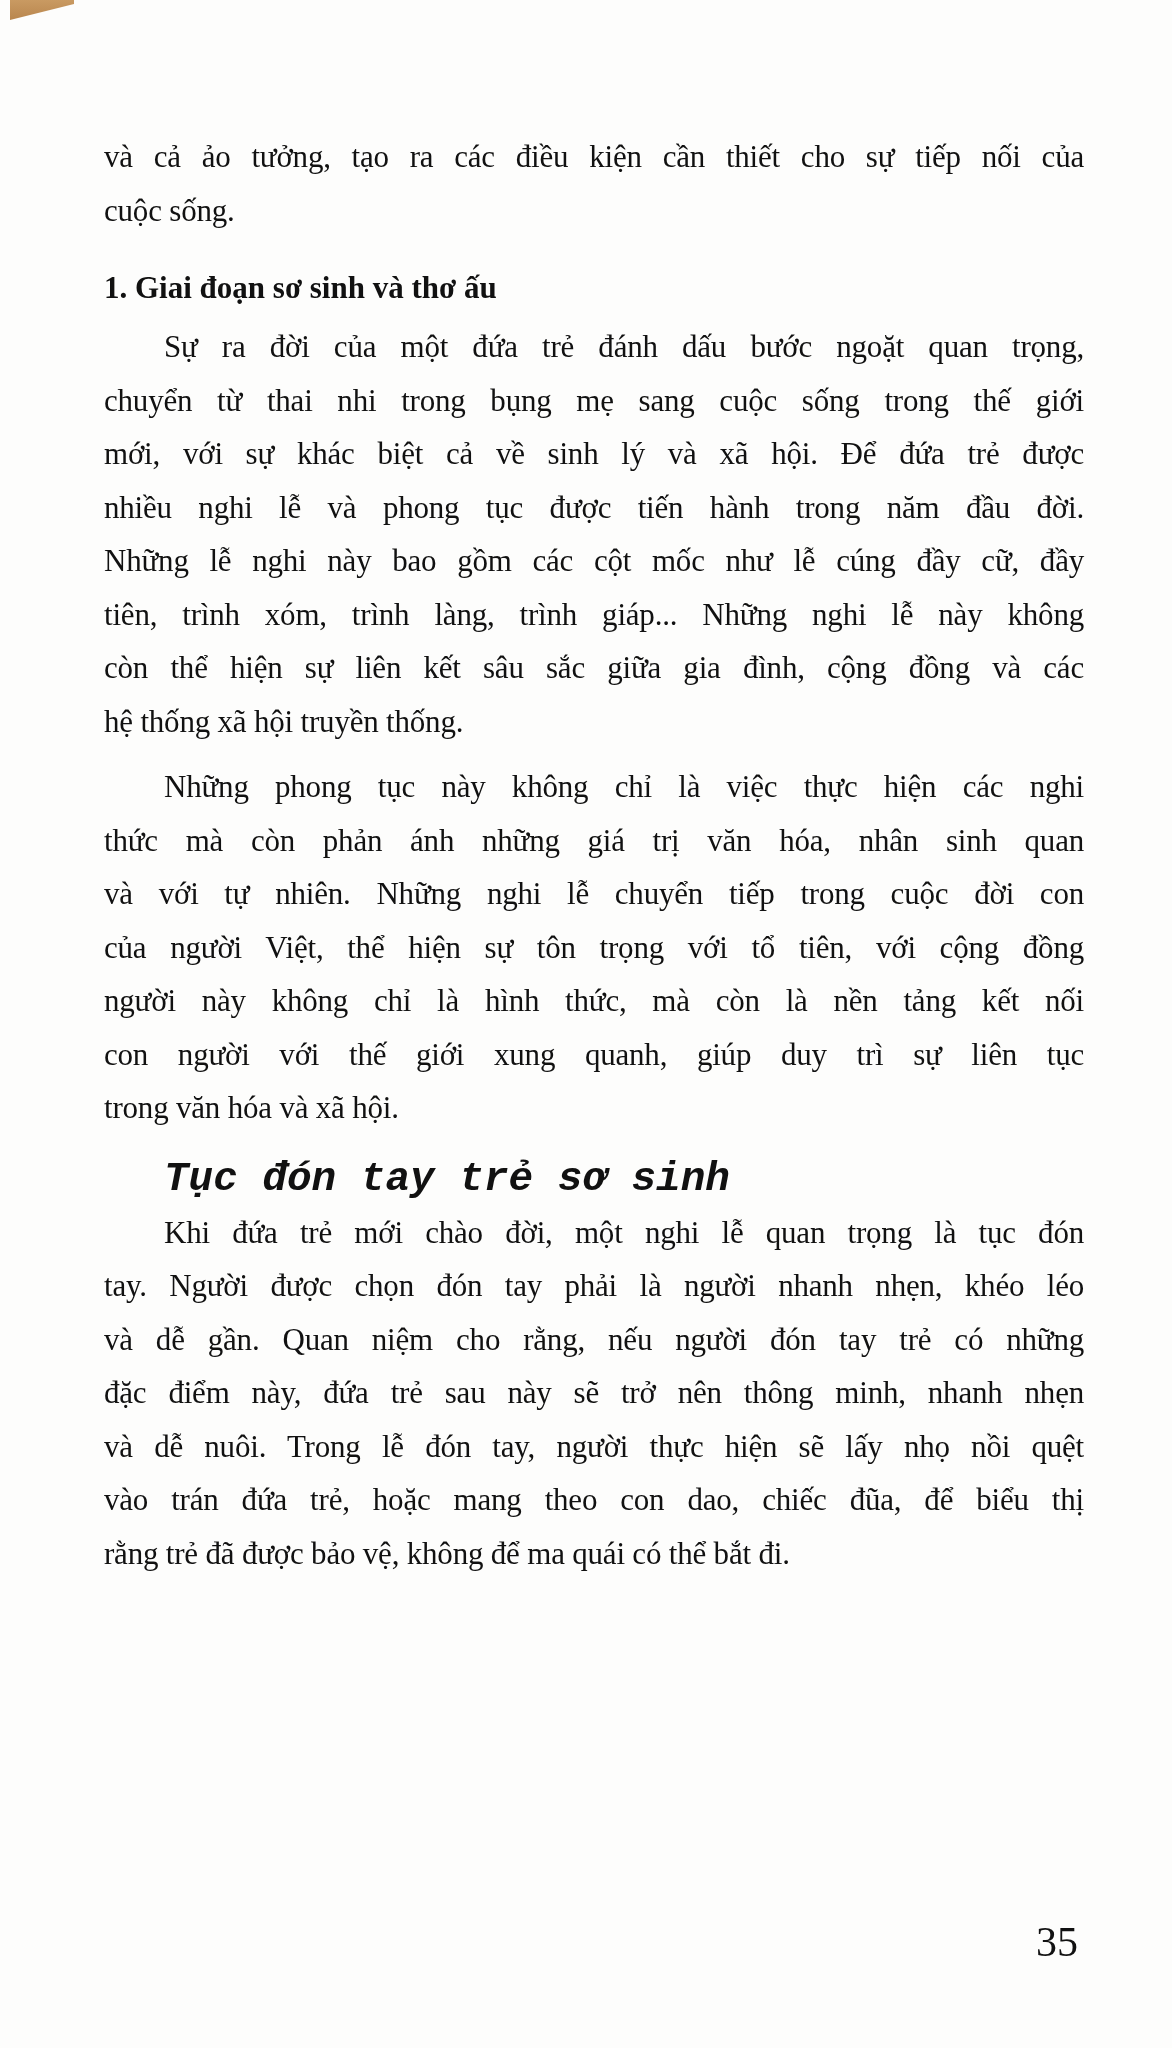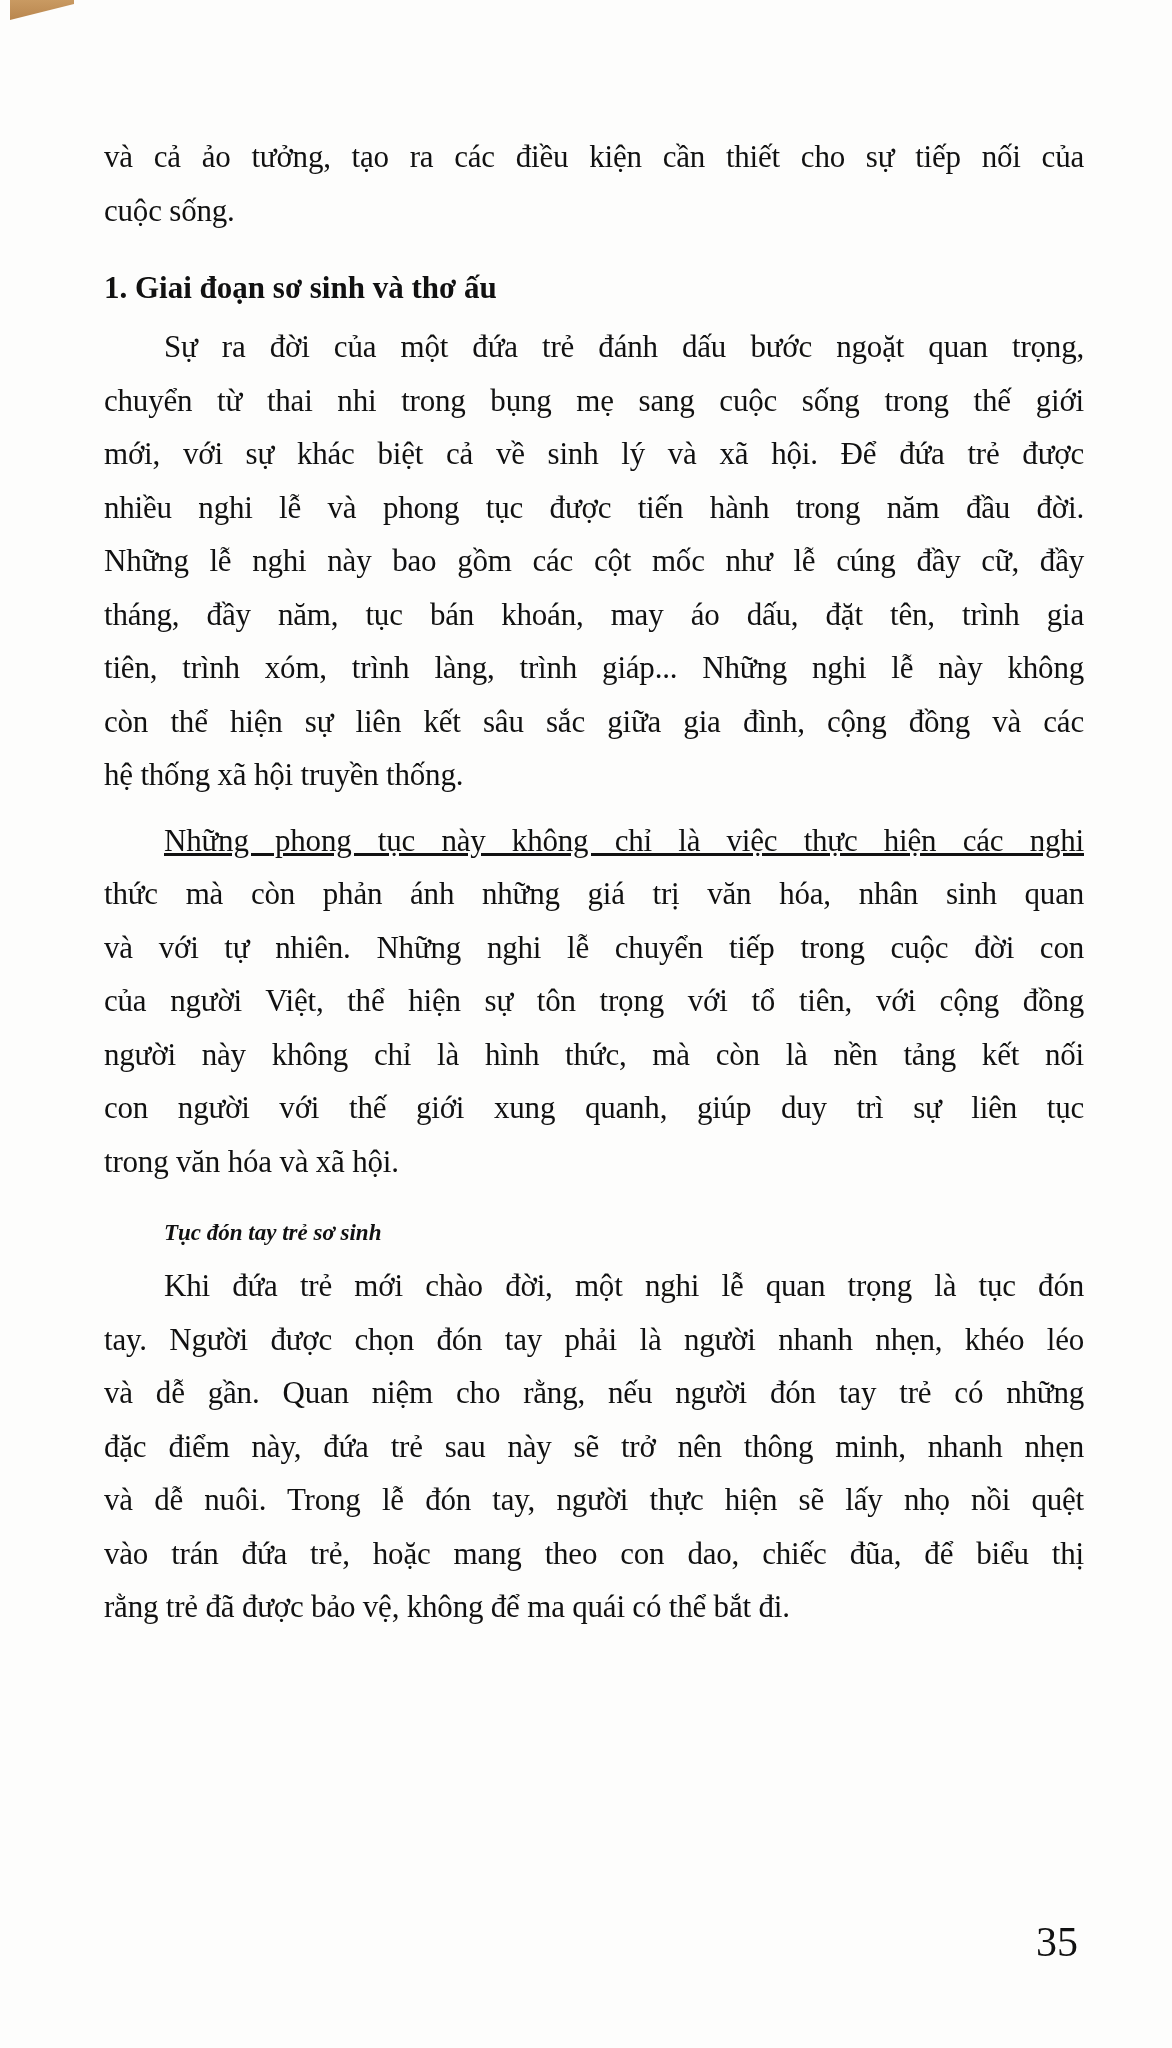--- a/index.html
+++ b/index.html
@@ -44,27 +44,28 @@
     font-size: 31px;
     line-height: 53px;
     height: 53px;
     margin-top: 24px;
     margin-bottom: 6px;
     white-space: nowrap;
   }
   .subheading {
     font-style: italic;
     font-weight: bold;
-    font-size: 23px;
+    font-size: 41px;
     line-height: 53px;
     height: 53px;
     padding-left: 60px;
     margin-top: 18px;
     margin-bottom: 0px;
     white-space: nowrap;
+    font-family: Liberation Mono, monospace;
   }
   .para { margin-bottom: 12px; }
   .para-gap { margin-top: 10px; }
   .page-number {
     position: absolute;
     left: 1036px;
     top: 1918px;
     font-size: 42px;
     font-family: "Liberation Serif", "DejaVu Serif", serif;
   }
@@ -82,28 +83,27 @@
   </div>
 
   <div class="heading">1. Giai đoạn sơ sinh và thơ ấu</div>
 
   <div class="para">
     <span class="line indent" style="white-space: nowrap;">Sự ra đời của một đứa trẻ đánh dấu bước ngoặt quan trọng,</span>
     <span class="line" style="white-space: nowrap;">chuyển từ thai nhi trong bụng mẹ sang cuộc sống trong thế giới</span>
     <span class="line" style="white-space: nowrap;">mới, với sự khác biệt cả về sinh lý và xã hội. Để đứa trẻ được</span>
     <span class="line" style="white-space: nowrap;">nhiều nghi lễ và phong tục được tiến hành trong năm đầu đời.</span>
     <span class="line" style="white-space: nowrap;">Những lễ nghi này bao gồm các cột mốc như lễ cúng đầy cữ, đầy</span>
-    <span class="line" style="white-space: nowrap;">tháng, đầy năm, tục bán khoán, may áo dấu, đặt tên, trình gia</span>
     <span class="line" style="white-space: nowrap;">tiên, trình xóm, trình làng, trình giáp... Những nghi lễ này không</span>
     <span class="line" style="white-space: nowrap;">còn thể hiện sự liên kết sâu sắc giữa gia đình, cộng đồng và các</span>
     <span class="line last" style="white-space: nowrap;">hệ thống xã hội truyền thống.</span>
   </div>
 
   <div class="para para-gap">
-    <span class="line indent" style="white-space: nowrap; text-decoration: underline;">Những phong tục này không chỉ là việc thực hiện các nghi</span>
+    <span class="line indent" style="white-space: nowrap;">Những phong tục này không chỉ là việc thực hiện các nghi</span>
     <span class="line" style="white-space: nowrap;">thức mà còn phản ánh những giá trị văn hóa, nhân sinh quan</span>
     <span class="line" style="white-space: nowrap;">và với tự nhiên. Những nghi lễ chuyển tiếp trong cuộc đời con</span>
     <span class="line" style="white-space: nowrap;">của người Việt, thể hiện sự tôn trọng với tổ tiên, với cộng đồng</span>
     <span class="line" style="white-space: nowrap;">người này không chỉ là hình thức, mà còn là nền tảng kết nối</span>
     <span class="line" style="white-space: nowrap;">con người với thế giới xung quanh, giúp duy trì sự liên tục</span>
     <span class="line last" style="white-space: nowrap;">trong văn hóa và xã hội.</span>
   </div>
 
   <div class="subheading">Tục đón tay trẻ sơ sinh</div>
 

